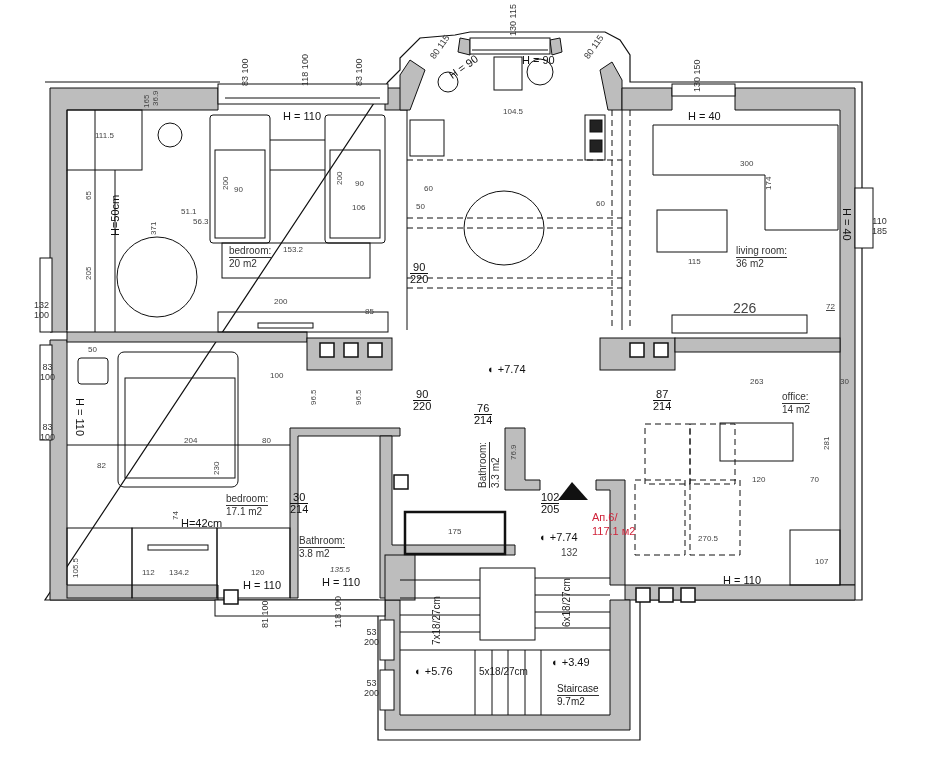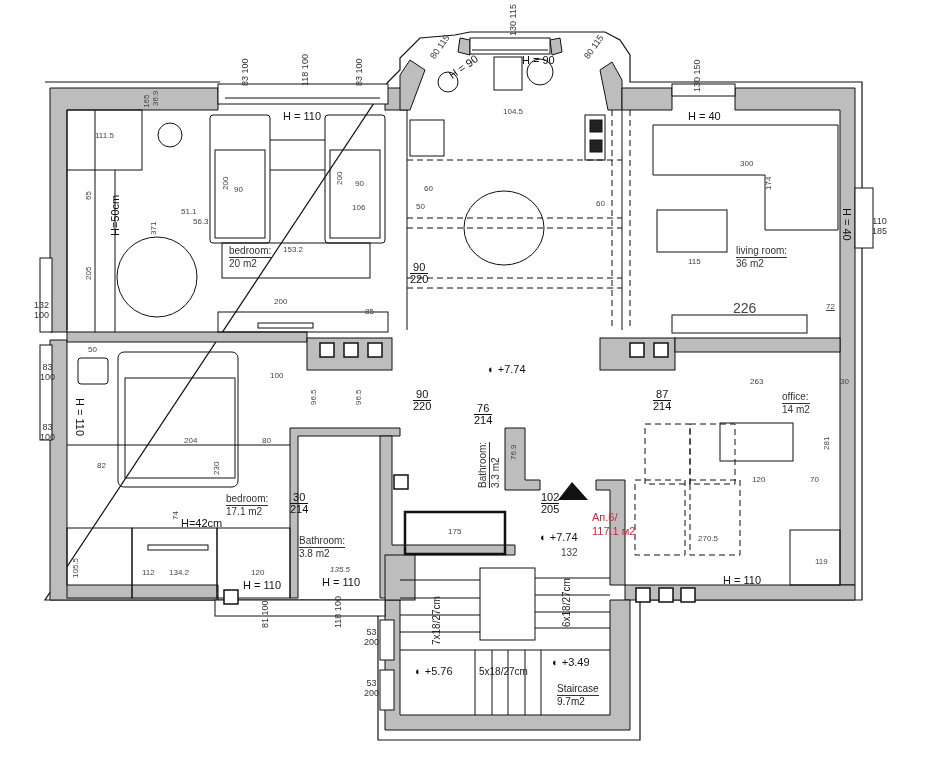--- a/index.html
+++ b/index.html
@@ -286,21 +286,21 @@
 <div class="lbl dim" style="left:88px;top:346px;">50</div>
 <div class="lbl dim" style="left:270px;top:372px;">100</div>
 <div class="lbl dim" style="left:89px;top:462px;margin-left:8px;">82</div>
 <div class="lbl dim" style="left:184px;top:437px;text-align:right;">204</div>
 <div class="lbl dim" style="left:262px;top:437px;">80</div>
 <div class="lbl dim" style="left:750px;top:378px;">263</div>
 <div class="lbl dim" style="left:840px;top:378px;">30</div>
 <div class="lbl dim" style="left:752px;top:476px;">120</div>
 <div class="lbl dim" style="left:810px;top:476px;">70</div>
 <div class="lbl dim" style="left:698px;top:535px;">270.5</div>
-<div class="lbl dim" style="left:815px;top:558px;">119</div>
+<div class="lbl dim" style="left:815px;top:558px;">107</div>
 <div class="lbl dim" style="left:98px;top:569px;margin-left:44px;">112</div>
 <div class="lbl dim" style="left:169px;top:569px;">134.2</div>
 <div class="lbl dim" style="left:251px;top:569px;">120</div>
 <div class="lbl dim" style="left:330px;top:566px;font-style:italic;">135.5</div>
 <div class="lbl dim" style="left:448px;top:528px;">175</div>
 <div class="lbl dim" style="left:561px;top:548px;font-size:10px;">132</div>
 <div class="lbl dimv" style="left:143px;top:108px;">165</div>
 <div class="lbl dimv" style="left:85px;top:200px;">65</div>
 <div class="lbl dimv" style="left:150px;top:235px;">371</div>
 <div class="lbl dimv" style="left:85px;top:280px;">205</div>

